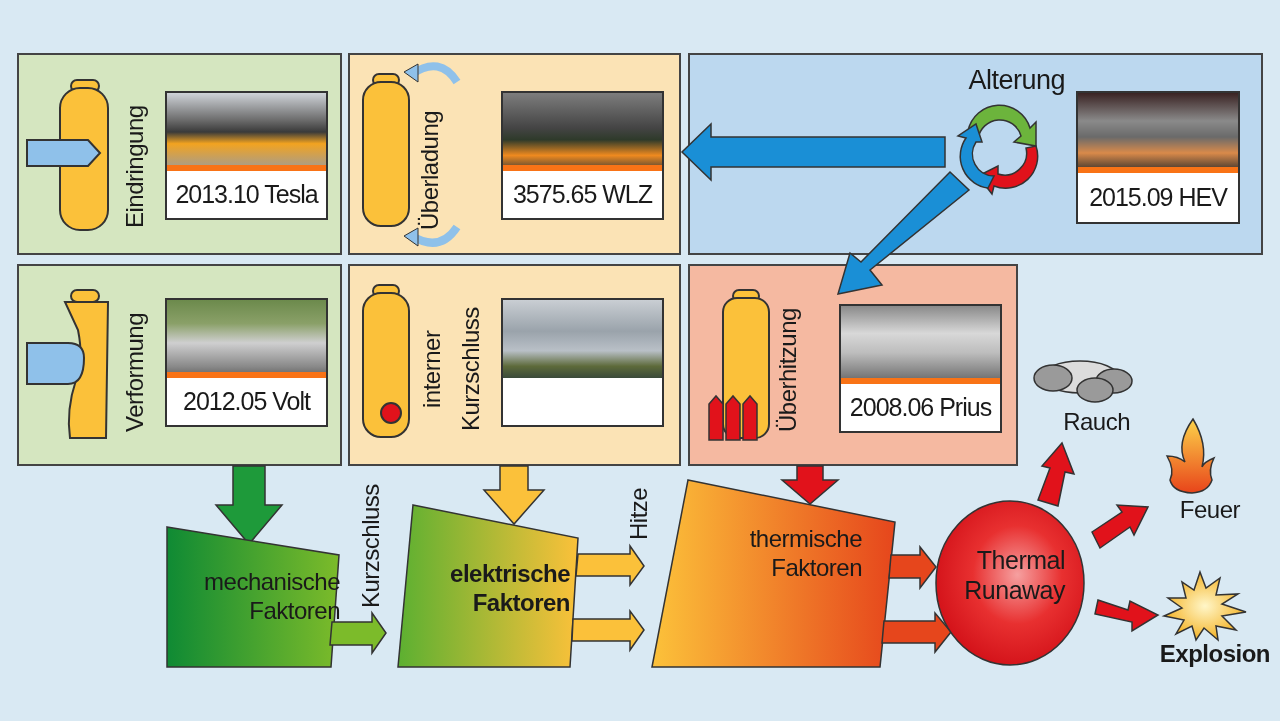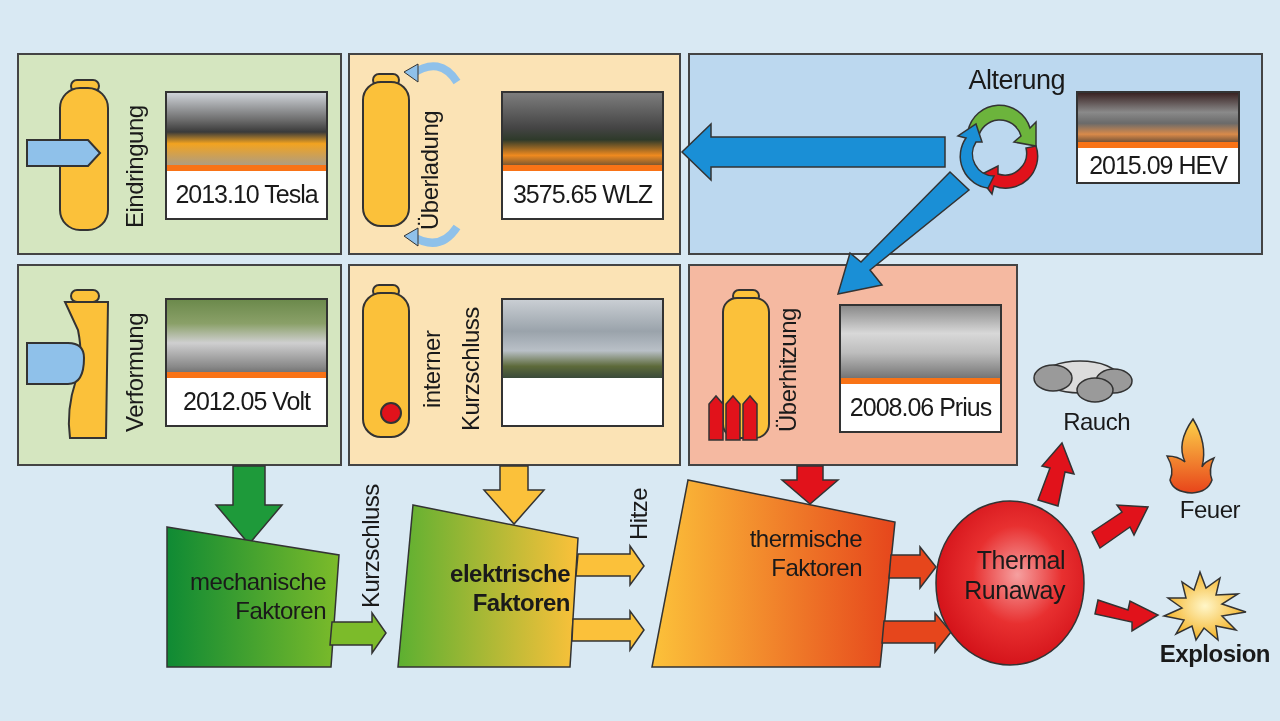--- a/index.html
+++ b/index.html
@@ -134,21 +134,21 @@
 </svg>
 
 <div class="photo" style="left:165px;top:91px;width:163px;height:129px;">
   <div class="img" style="background:linear-gradient(180deg,#cfd3d8 0%,#6b6b6b 35%,#3a3a3a 50%,#f2a320 65%,#9c9c9c 100%);"></div>
   <div class="cap">2013.10 Tesla</div>
 </div>
 <div class="photo" style="left:501px;top:91px;width:163px;height:129px;">
   <div class="img" style="background:linear-gradient(180deg,#7d7d7d 0%,#444 45%,#2e3a2a 60%,#ef8a1f 80%,#3a3a3a 100%);"></div>
   <div class="cap">3575.65 WLZ</div>
 </div>
-<div class="photo" style="left:1076px;top:91px;width:164px;height:93px;">
+<div class="photo" style="left:1076px;top:91px;width:164px;height:133px;">
   <div class="img" style="background:linear-gradient(180deg,#3a2323 0%,#8a8a8a 35%,#6a6a6a 55%,#d98a4a 75%,#2a2a2a 100%);"></div>
   <div class="cap">2015.09 HEV</div>
 </div>
 <div class="photo" style="left:165px;top:298px;width:163px;height:129px;">
   <div class="img" style="background:linear-gradient(180deg,#6c8a4c 0%,#8aa068 30%,#cfcfd0 55%,#8a8a8a 85%,#5f5f5f 100%);"></div>
   <div class="cap">2012.05 Volt</div>
 </div>
 <div class="photo" style="left:501px;top:298px;width:163px;height:129px;">
   <div class="img" style="background:linear-gradient(180deg,#c9ced3 0%,#9aa3ab 40%,#b9c0c7 65%,#5d6a3a 85%,#3a4a3a 100%);"></div>
 </div>
@@ -161,21 +161,21 @@
 <div class="vlabel" style="left:416px;top:230px;">Überladung</div>
 <div class="vlabel" style="left:121px;top:432px;">Verformung</div>
 <div class="vlabel" style="left:418px;top:408px;">interner</div>
 <div class="vlabel" style="left:457px;top:431px;">Kurzschluss</div>
 <div class="vlabel" style="left:774px;top:432px;">Überhitzung</div>
 <div class="vlabel" style="left:357px;top:608px;">Kurzschluss</div>
 <div class="vlabel" style="left:625px;top:540px;">Hitze</div>
 
 <div class="lbl" style="left:945px;top:64px;width:120px;font-size:27px;">Alterung</div>
 
-<div class="lbl" style="left:156px;top:568px;width:170px;">
+<div class="lbl" style="left:170px;top:568px;width:170px;">
   <div>mechanische</div>
   <div>Faktoren</div>
 </div>
 <div class="lbl" style="left:410px;top:560px;width:160px;font-weight:bold;">
   <div>elektrische</div>
   <div>Faktoren</div>
 </div>
 <div class="lbl" style="left:692px;top:525px;width:170px;">
   <div>thermische</div>
   <div>Faktoren</div>

